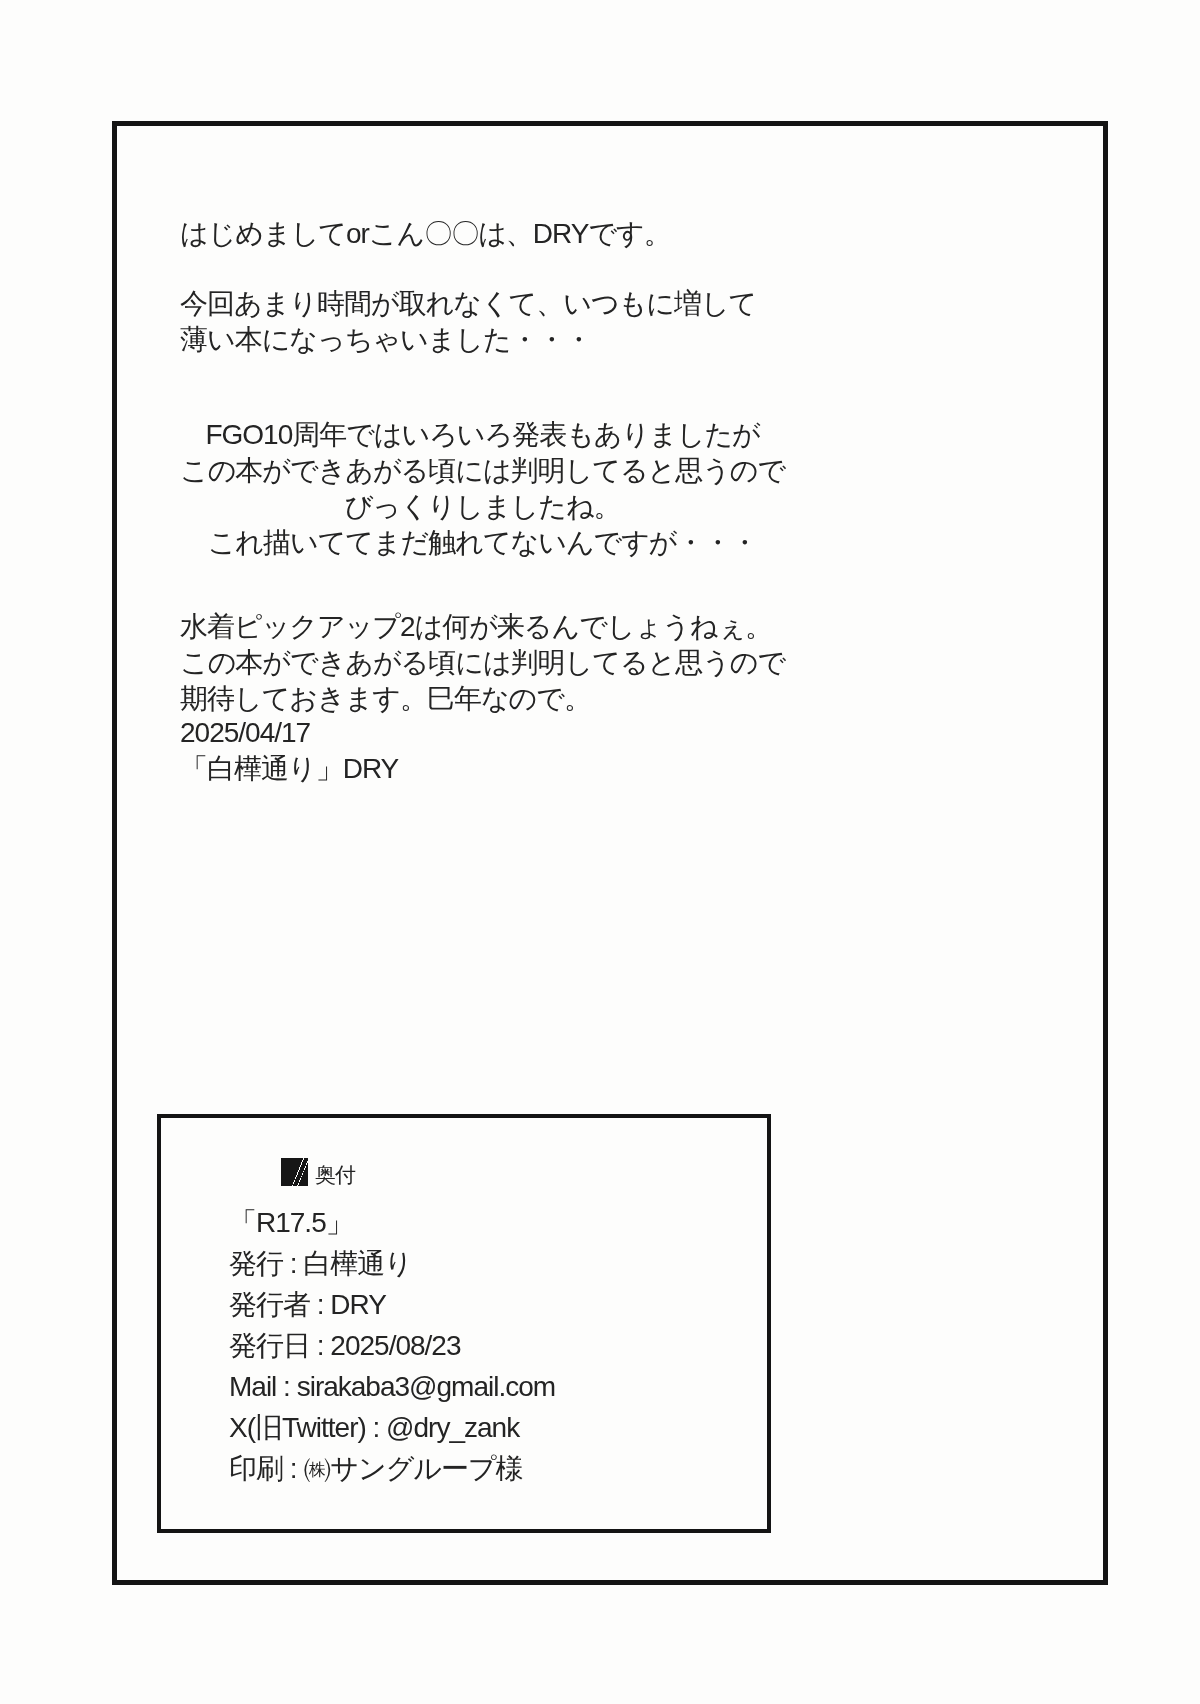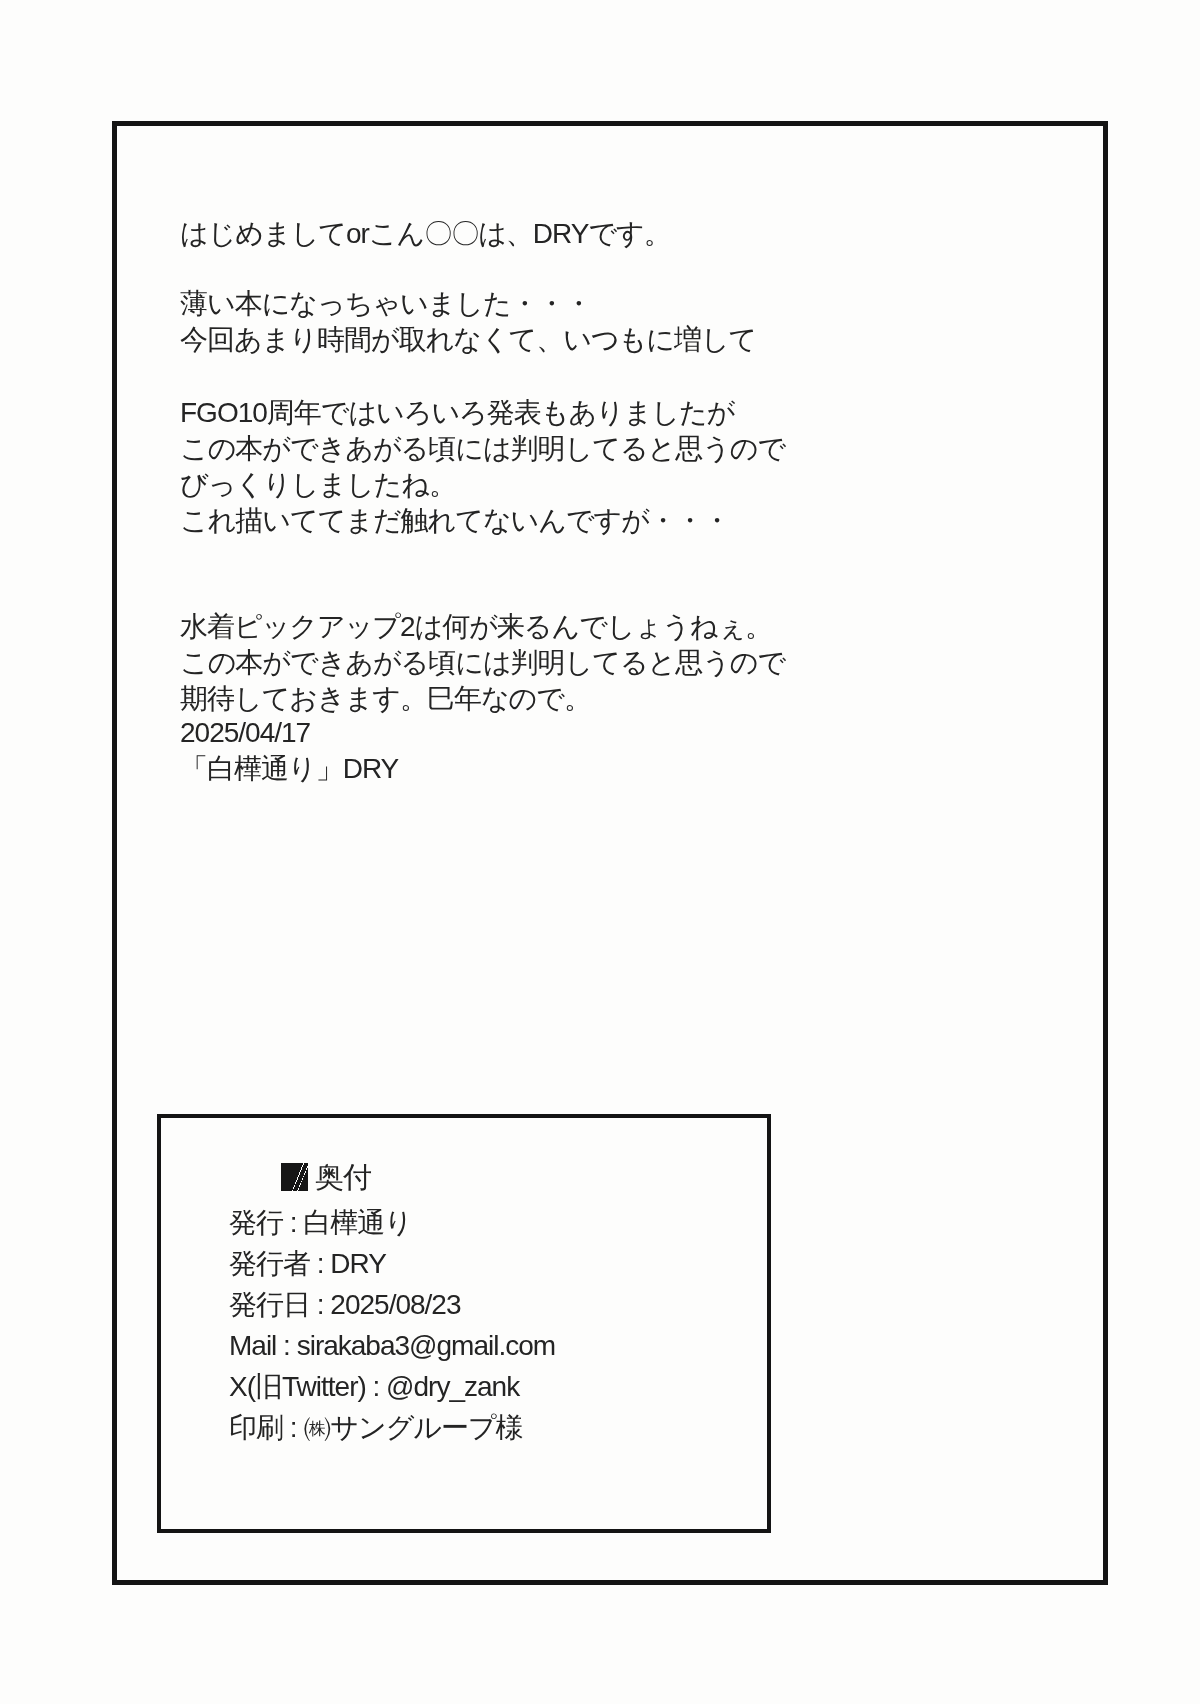--- a/index.html
+++ b/index.html
@@ -17,31 +17,31 @@
     border:5px solid #141414;box-sizing:border-box;background:#fdfdfc;
   }
   .afterword{position:absolute;left:0;top:0;width:1200px;}
   .para{
     position:absolute;left:180px;margin:0;
     font-size:28px;line-height:36px;letter-spacing:-1px;
     color:#242424;white-space:nowrap;
   }
   .para-1{top:216px;}
   .para-2{top:286px;}
-  .para-3{top:395px;}
+  .para-3{top:417px;text-align:center;}
   .para-4{top:573px;margin-top:36px;}
   .para-sig{top:715px;}
   .ln{display:block;}
   .colophon{
     position:absolute;left:157px;top:1114px;width:614px;height:419px;
     border:4px solid #141414;box-sizing:border-box;background:#fdfdfc;
   }
   .colophon-header{
     position:absolute;left:78px;top:40px;
-    font-size:29px;letter-spacing:-1px;white-space:nowrap;padding-left:42px;
+    font-size:21px;letter-spacing:-1px;white-space:nowrap;padding-left:42px;
   }
   .sq-icon{
     display:inline-block;width:27px;height:28px;margin-right:7px;
     vertical-align:-4px;
     background:
       linear-gradient(112deg, rgba(0,0,0,0) 0 58%, #fdfdfc 58% 60.5%, rgba(0,0,0,0) 60.5% 72%, #fdfdfc 72% 74%, rgba(0,0,0,0) 74%),
       #161616;
   }
   .colophon-lines{
     position:absolute;left:68px;top:84px;
@@ -53,22 +53,22 @@
 <body>
 
 <div class="page">
   <div class="outer-border"></div>
 
   <div class="afterword">
     <p class="para para-1">
       <span class="ln">はじめましてorこん〇〇は、DRYです。</span>
     </p>
     <p class="para para-2">
+      <span class="ln">今回あまり時間が取れなくて、いつもに増して</span>
       <span class="ln">薄い本になっちゃいました・・・</span>
-      <span class="ln">今回あまり時間が取れなくて、いつもに増して</span>
     </p>
     <p class="para para-3">
       <span class="ln">FGO10周年ではいろいろ発表もありましたが</span>
       <span class="ln">この本ができあがる頃には判明してると思うので</span>
       <span class="ln">びっくりしましたね。</span>
       <span class="ln">これ描いててまだ触れてないんですが・・・</span>
     </p>
     <p class="para para-4">
       <span class="ln">水着ピックアップ2は何が来るんでしょうねぇ。</span>
       <span class="ln">この本ができあがる頃には判明してると思うので</span>
@@ -78,20 +78,21 @@
       <span class="ln">2025/04/17</span>
       <span class="ln">「白樺通り」DRY</span>
     </p>
   </div>
 
   <div class="colophon">
     <div class="colophon-header">
       <span class="sq-icon"></span><span>奥付</span>
     </div>
     <div class="colophon-lines">
+      <div>「R17.5」</div>
       <div>発行 : 白樺通り</div>
       <div>発行者 : DRY</div>
       <div>発行日 : 2025/08/23</div>
       <div>Mail : sirakaba3@gmail.com</div>
       <div>X(旧Twitter) : @dry_zank</div>
       <div>印刷 : ㈱サングループ様</div>
     </div>
   </div>
 </div>
 

